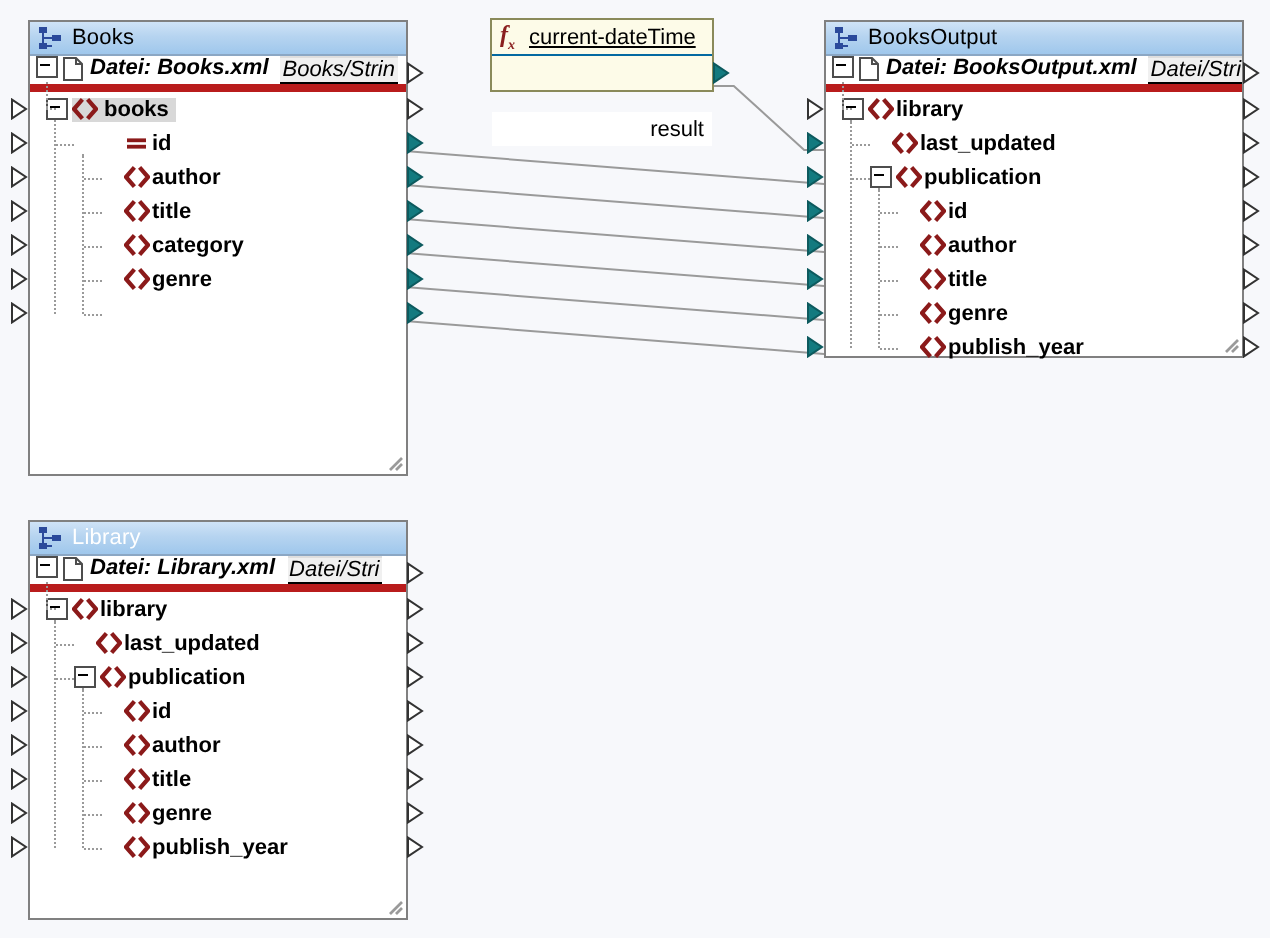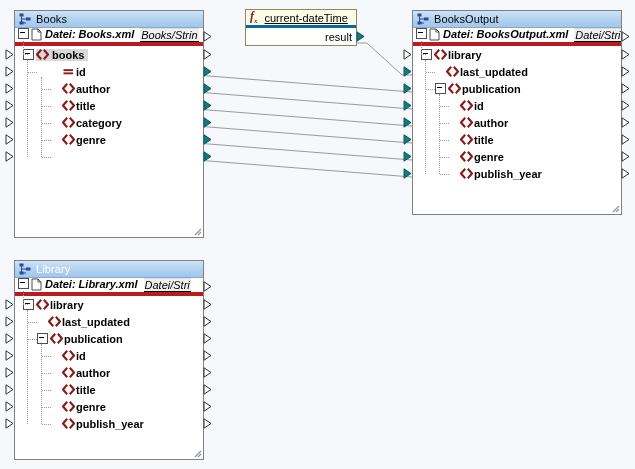--- a/index.html
+++ b/index.html
@@ -106,29 +106,29 @@
   
   .funcbox{
     position:absolute;
     border:1px solid #8a8a5a;
     background:#fdfbe8;
     box-sizing:border-box;
   }
   .func-head{
     height:18px;display:flex;align-items:center;
     padding-left:4px;
-    border-bottom:3px solid #0369a1;
+    border-bottom:1px solid #0369a1;
     box-sizing:border-box;
     background:#fdfbe8;
   }
   .func-head .fx{font-family:"Liberation Serif", serif;font-style:italic;color:#8a2020;font-size:12px;font-weight:bold;}
   .func-head .fn{margin-left:7px;font-size:11px;text-decoration:underline;}
   .func-body{
     height:17px;display:flex;align-items:center;justify-content:flex-end;
-    padding-right:4px;box-sizing:border-box;background:#ffffff;
+    padding-right:4px;box-sizing:border-box;background:#ffffff;margin-top:28px;
   }
   .func-body .rs{font-size:11px;}
 </style>
 </head>
 <body>
 
 <div class="canvas">
   <svg class="wires" id="wire-layer" width="635" height="469">
       <path d="M357 43 L366.9 43 L402.1 75 L412 75" fill="none" stroke="#9a9a9a" stroke-width="1"></path>
       <path d="M196 75 L412 92" fill="none" stroke="#9a9a9a" stroke-width="1"></path>
@@ -280,21 +280,21 @@
         </svg></div>
       <div style="position: absolute; left: 5px; top: 151px; width: 9px; height: 11px;"><svg class="tri" viewBox="0 0 9 11" style="position: static;">
           <polygon points="1,0.8 8,5.5 1,10.2" fill="#ffffff" stroke="#333333" stroke-width="1" stroke-linejoin="miter"></polygon>
         </svg></div>
       <div style="position: absolute; left: 203px; top: 151px; width: 9px; height: 11px;"><svg class="tri" viewBox="0 0 9 11" style="position: static;">
           <polygon points="1,0.8 8,5.5 1,10.2" fill="#137a7f" stroke="#0d5a5e" stroke-width="1" stroke-linejoin="miter"></polygon>
         </svg></div>
       <div style="position: absolute; left: 203px; top: 31px; width: 9px; height: 11px;"><svg class="tri" viewBox="0 0 9 11" style="position: static;">
           <polygon points="1,0.8 8,5.5 1,10.2" fill="#ffffff" stroke="#333333" stroke-width="1" stroke-linejoin="miter"></polygon>
         </svg></div>
-      <div class="component" style="left: 412px; top: 10px; width: 210px; height: 205px;">
+      <div class="component" style="left: 412px; top: 10px; width: 210px; height: 169px;">
         <div class="comp-title">
           <svg class="hier-icon" viewBox="0 0 12 12">
             <rect x="0.5" y="0.5" width="4" height="3" fill="#2b4a9b"></rect>
             <rect x="7" y="4.5" width="4.5" height="3" fill="#2b4a9b"></rect>
             <rect x="0.5" y="8.5" width="4" height="3" fill="#2b4a9b"></rect>
             <path d="M2.5 3.5 v6.5 M2.5 6 h4.5 M2.5 10 h4.5" stroke="#2b4a9b" stroke-width="1" fill="none"></path>
           </svg>
           <span class="ttl">BooksOutput</span>
         </div>
         <div class="comp-file">

